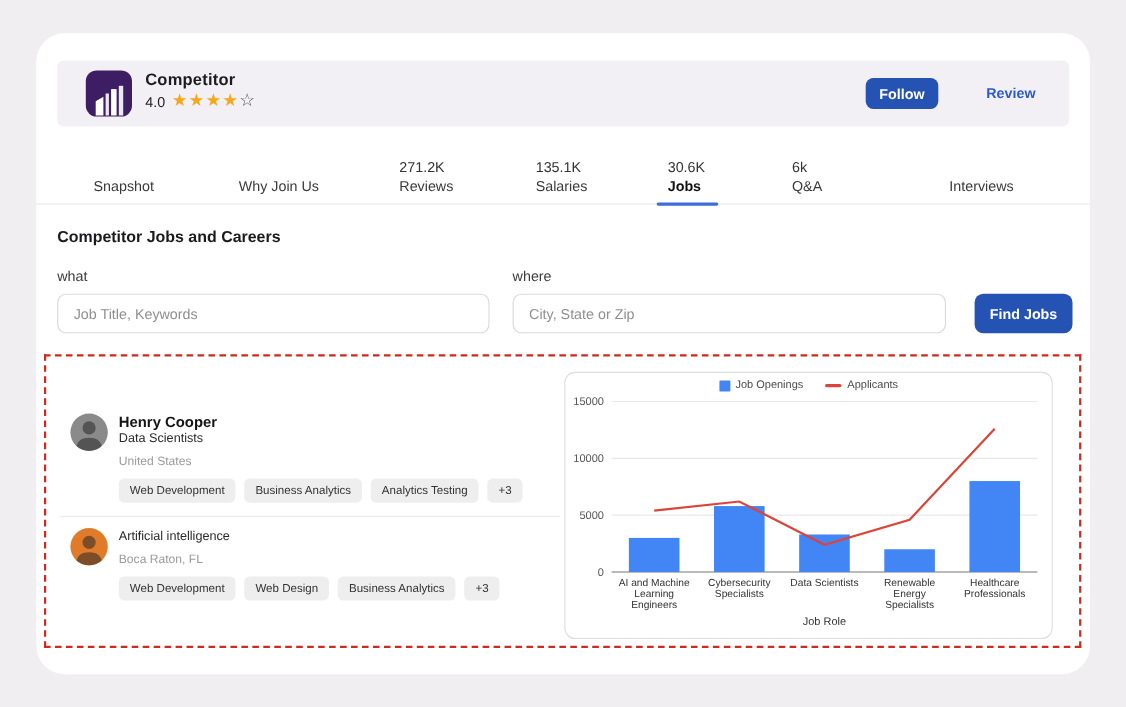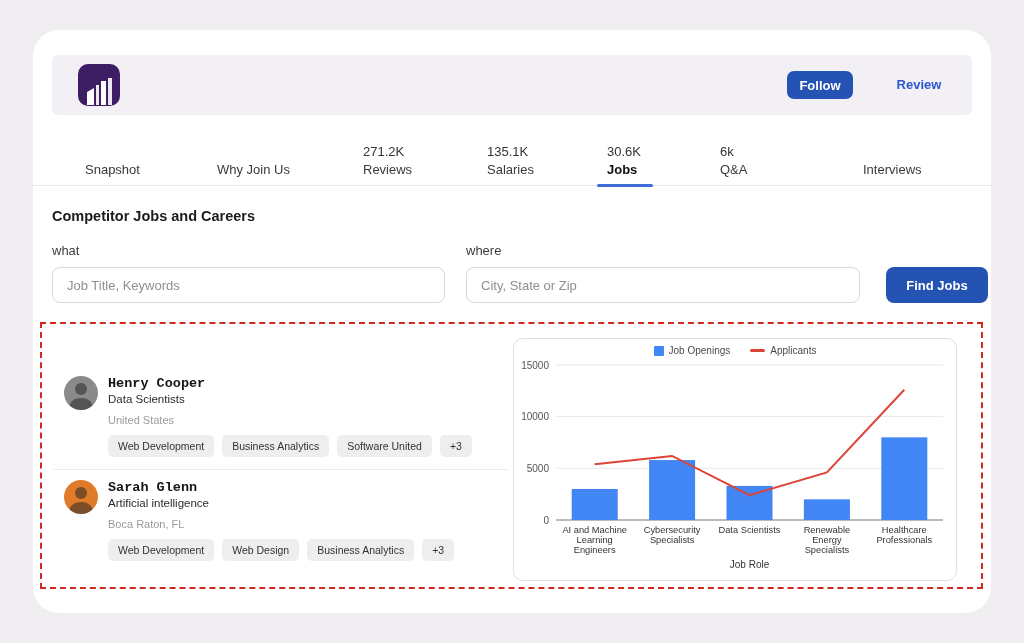--- a/index.html
+++ b/index.html
@@ -40,35 +40,35 @@
   .section-title { position:absolute; left:19px; top:178px; font-size:14.5px; font-weight:bold; color:#1b1b1d; }
   .field-label { position:absolute; font-size:13px; color:#3c3c3c; }
   .lbl-what { left:19px; top:213px; }
   .lbl-where { left:433px; top:213px; }
   .text-input { position:absolute; top:237px; height:36px; border:1px solid #d9d9d9; border-radius:8px;
           font-size:13px; color:#8b5cf6; padding:0 14px; outline:none;
           font-family:"Liberation Sans", sans-serif; background:#fff; }
   .text-input::placeholder { color:#8f8f8f; }
   .input-what { left:19px; width:393px; }
   .input-where { left:433px; width:394px; }
-  .find-btn { position:absolute; left:853px; top:237px; width:102px; height:36px;
+  .find-btn { position:absolute; left:853px; top:237px; width:89px; height:36px;
           background:#2553b4; color:#fff; font-size:13px; font-weight:bold;
           border:none; border-radius:8px; cursor:pointer; }
 
   
   .results { position:absolute; left:7px; top:292px; width:943px; height:267px;
           border:2px dashed #d02a1e; background:#fff; }
   .results-heading { position:absolute; left:12px; top:12px; font-size:14.5px; font-weight:bold; color:#151517; }
 
   .job-list { position:absolute; left:12px; top:42px; width:455px; }
   .job-card { display:grid; grid-template-columns:44px 1fr; padding:10px 0 12px 10px; cursor:pointer; }
   .job-card + .job-card { border-top:1px solid #ececec; }
   .avatar { width:34px; height:34px; border-radius:50%; overflow:hidden; position:relative; }
   .avatar svg { position:absolute; left:0; top:0; }
-  .job-info .job-name { font-size:13.5px; font-weight:bold; color:#151517;font-family:Liberation Mono, monospace; }
+  .job-info .job-name { font-size:13.5px; font-weight:bold; color:#151517; }
   .job-info .job-role { font-size:11.5px; color:#2b2b2d; margin-top:2px; }
   .job-info .job-loc { font-size:11px; color:#9b9b9b; margin-top:9px; }
   .tag-row { display:flex; gap:8px; margin-top:9px; flex-wrap:wrap; }
   .tag-chip { background:#efeeef; color:#333; font-size:10.5px; padding:5px 10px; border-radius:5px; white-space:nowrap; cursor:pointer; }
 
   
   .chart-panel { position:absolute; left:471px; top:14px; width:444px; height:243px;
           background:#fff; border:1px solid #dedede; border-radius:10px; }
   .legend { position:absolute; left:0; right:0; top:6px; display:flex; justify-content:center; gap:20px; }
   .legend-item { display:flex; align-items:center; gap:5px; font-size:10px; color:#4a4a4a; }
@@ -83,20 +83,27 @@
 
   <div class="band">
     <div class="logo">
       <svg width="30" height="30" viewBox="0 0 30 30">
         <polygon points="3,29 3,16 10,12 10,29" fill="#ffffff"></polygon>
         <rect x="12" y="9" width="3" height="20" fill="#ffffff" opacity="0.9"></rect>
         <rect x="17" y="5" width="5" height="24" fill="#ffffff"></rect>
         <rect x="24" y="2" width="4" height="27" fill="#ffffff" opacity="0.9"></rect>
       </svg>
     </div>
+    <div class="company-block">
+      <div class="company-name">Competitor</div>
+      <div class="rating-row">
+        <span class="rating-val">4.0</span>
+        <span class="stars"><span class="star-filled">★</span><span class="star-filled">★</span><span class="star-filled">★</span><span class="star-filled">★</span><span class="star-empty">☆</span></span>
+      </div>
+    </div>
     <button class="follow-btn">Follow</button>
     <a class="review-link">Review</a>
   </div>
 
   <div class="tabs">
       <div class="tab" style="left: 52px;">
         <span class="lbl">Snapshot</span>
       </div>
       <div class="tab" style="left: 184px;">
         <span class="lbl">Why Join Us</span>
@@ -138,34 +145,33 @@
               <path d="M5 34 Q5 22 17 22 Q29 22 29 34 Z" fill="rgba(40,40,40,0.55)"></path>
             </svg>
           </div>
           <div class="job-info">
             <div class="job-name">Henry Cooper</div>
             <div class="job-role">Data Scientists</div>
             <div class="job-loc">United States</div>
             <div class="tag-row">
               <span class="tag-chip">Web Development</span>
               <span class="tag-chip">Business Analytics</span>
-              <span class="tag-chip">Software United</span>
+              <span class="tag-chip">Analytics Testing</span>
               <span class="tag-chip">+3</span>
             </div>
           </div>
         </div>
         <div class="job-card">
           <div class="avatar" style="background: rgb(224, 123, 42);">
             <svg width="34" height="34" viewBox="0 0 34 34">
               <circle cx="17" cy="13" r="6" fill="rgba(40,40,40,0.55)"></circle>
               <path d="M5 34 Q5 22 17 22 Q29 22 29 34 Z" fill="rgba(40,40,40,0.55)"></path>
             </svg>
           </div>
           <div class="job-info">
-            <div class="job-name">Sarah Glenn</div>
             <div class="job-role">Artificial intelligence</div>
             <div class="job-loc">Boca Raton, FL</div>
             <div class="tag-row">
               <span class="tag-chip">Web Development</span>
               <span class="tag-chip">Web Design</span>
               <span class="tag-chip">Business Analytics</span>
               <span class="tag-chip">+3</span>
             </div>
           </div>
         </div>

